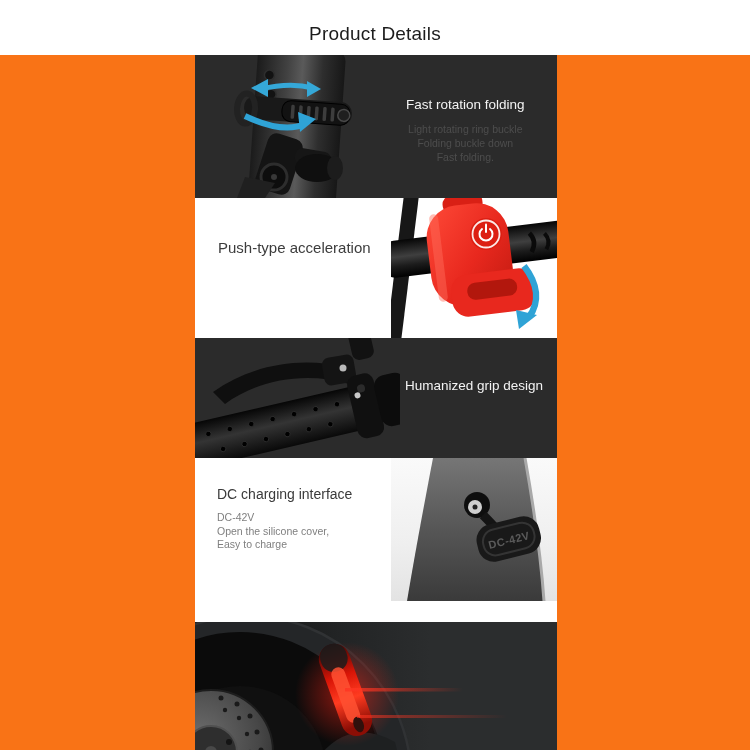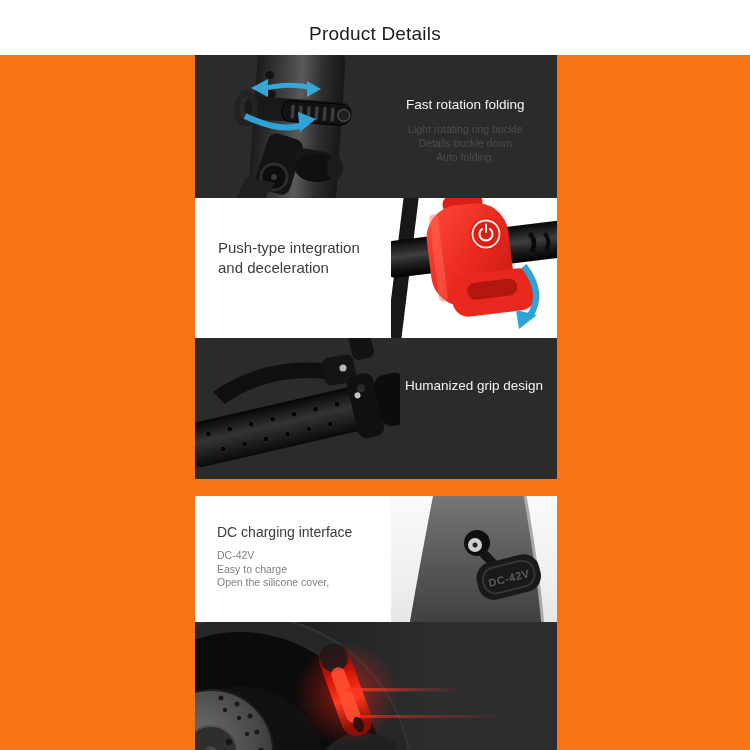--- a/index.html
+++ b/index.html
@@ -7,21 +7,21 @@
   .page { position:relative; width:750px; height:750px; background:#f97316; overflow:hidden; margin:12px auto; }
 
   .header { position:absolute; top:0; left:0; width:750px; height:43px; background:#ffffff; }
   .header .title { margin:0; text-align:center; line-height:44px; font-size:19px; font-weight:400; color:#1c1c1c; letter-spacing:0.2px; }
 
   .sec { position:absolute; left:195px; width:362px; overflow:hidden; }
   .sec.dark { background:#2b2b2b; }
   #sec-fold     { top:43px;  height:178px; }
   #sec-throttle { top:186px; height:140px; background:#ffffff; }
   #sec-grip     { top:326px; height:141px; }
-  #sec-charge   { top:484px; height:172px; background:#ffffff; }
+  #sec-charge   { top:446px; height:172px; background:#ffffff; }
   #sec-tail     { top:610px; height:140px; background:#2b2d2e; }
 
   .photo { position:absolute; top:0; left:0; display:block; }
   .photo.right { left:auto; right:0; }
 
   .textblock { position:absolute; }
   .title-dark  { font-size:13.5px; font-weight:400; color:#f3f3f3; line-height:16px; }
   .lines-dim   { margin-top:9px; font-size:10.5px; line-height:14px; color:#4d4d4d;text-align:center; }
   .lines-dim.g3 { margin-top:7px; line-height:13.5px; color:#535353; }
   .title-light { font-size:15px; font-weight:400; color:#3c3c3c; line-height:19.5px; }
@@ -79,31 +79,30 @@
         <ellipse cx="140" cy="113" rx="8" ry="12" fill="#1c1c1c"></ellipse>
         <circle cx="79" cy="122" r="13" fill="#0d0d0d" stroke="#2d2d2d" stroke-width="3"></circle>
         <circle cx="79" cy="122" r="3" fill="#383838"></circle>
         <polygon points="50,122 80,128 70,143 42,143" fill="#202020"></polygon>
       </g>
     </svg>
     <div class="textblock" style="left:211px; top:42px;">
       <div class="title-dark">Fast rotation folding</div>
       <div class="lines-dim">
         <div>Light rotating ring buckle</div>
-        <div>Details buckle down</div>
-        <div>Auto folding.</div>
+        <div>Folding buckle down</div>
+        <div>Fast folding.</div>
       </div>
     </div>
   </div>
 
   <div class="sec" id="sec-throttle">
     <div class="textblock" style="left:23px; top:40px; width:180px;">
       <div class="title-light">
-        <div>Push-type integration</div>
-        <div>and deceleration</div>
+        <div>Push-type acceleration</div>
       </div>
     </div>
     <svg class="photo right" width="166" height="140" viewBox="0 0 166 140">
       <defs>
         <linearGradient id="g2bar" x1="0" y1="0" x2="0" y2="1">
           <stop offset="0" stop-color="#050505"></stop>
             <stop offset="0.45" stop-color="#3f3f3f"></stop>
           <stop offset="0.7" stop-color="#1c1c1c"></stop>
             <stop offset="1" stop-color="#000000"></stop>
         </linearGradient>
@@ -177,22 +176,22 @@
     <div class="textblock" style="left:210px; top:40px;">
       <div class="title-dark">Humanized grip design</div>
     </div>
   </div>
 
   <div class="sec" id="sec-charge">
     <div class="textblock" style="left:22px; top:28px; width:180px;">
       <div class="title-light sm">DC charging interface</div>
       <div class="lines-gray g4">
         <div>DC-42V</div>
+        <div>Open the silicone cover,</div>
         <div>Easy to charge</div>
-        <div>Open the silicone cover,</div>
       </div>
     </div>
     <svg class="photo right" width="166" height="143" viewBox="0 0 166 143">
       <defs>
         <linearGradient id="g4bg" x1="0" y1="0" x2="0" y2="1">
           <stop offset="0" stop-color="#fafafa"></stop>
             <stop offset="0.6" stop-color="#efefef"></stop>
           <stop offset="1" stop-color="#e3e3e3"></stop>
         </linearGradient>
         <linearGradient id="g4stem" x1="0" y1="0" x2="0" y2="1">

